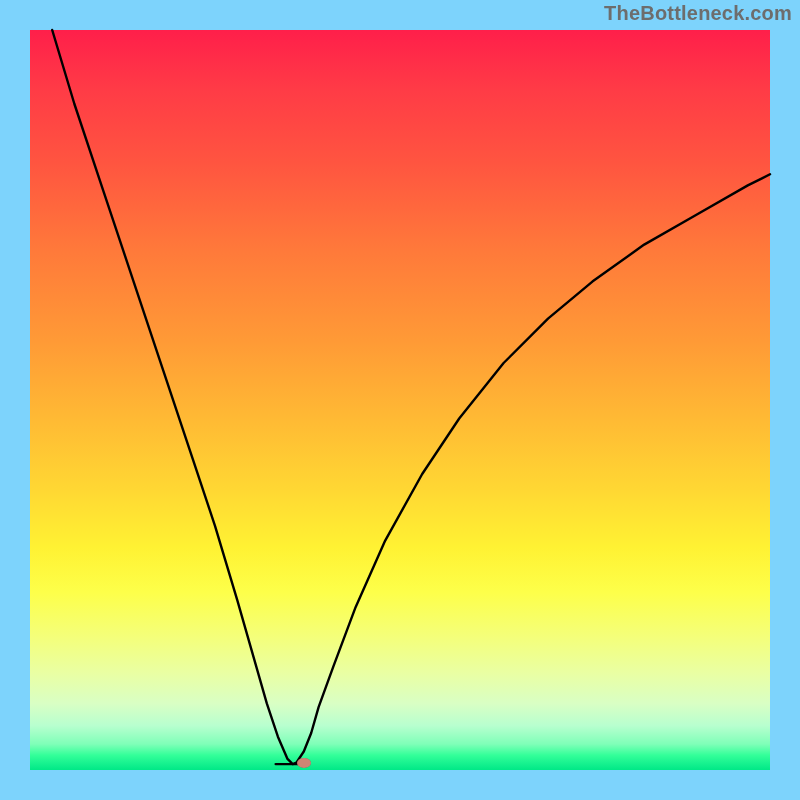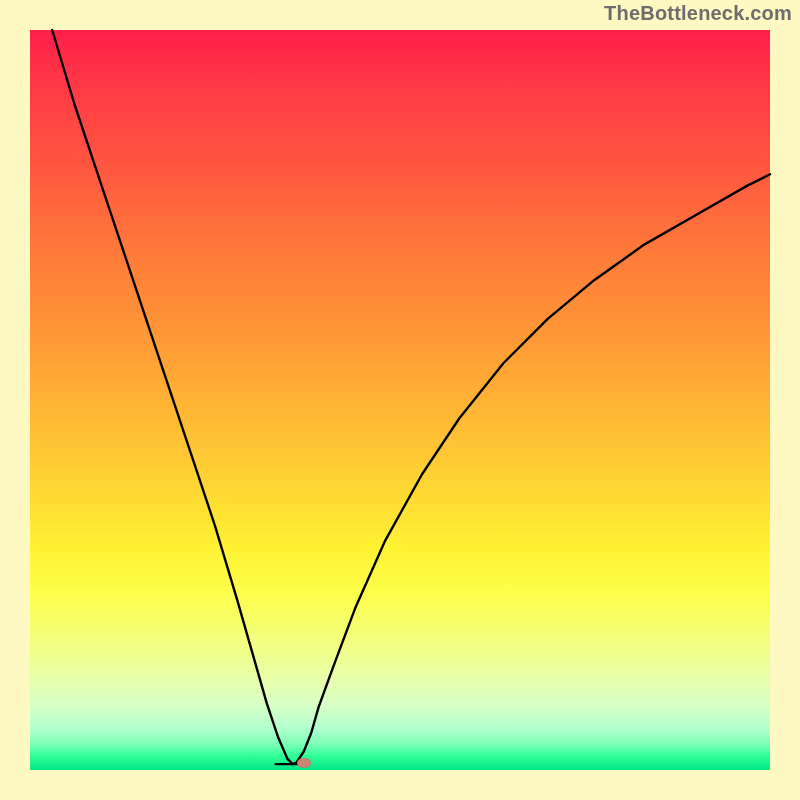--- a/index.html
+++ b/index.html
@@ -8,21 +8,21 @@
     width: 800px;
     height: 800px;
     background: #000;
     font-family: Arial, Helvetica, sans-serif;
     overflow: hidden;
   }
   .frame {
     position: relative;
     width: 800px;
     height: 800px;
-    background: #fef9c3;
+    background: #7dd3fc;
   }
   .watermark {
     position: absolute;
     top: 2px;
     right: 8px;
     color: #6d6d6d;
     font-size: 20px;
     font-weight: 600;
     letter-spacing: 0.2px;
     z-index: 10;

